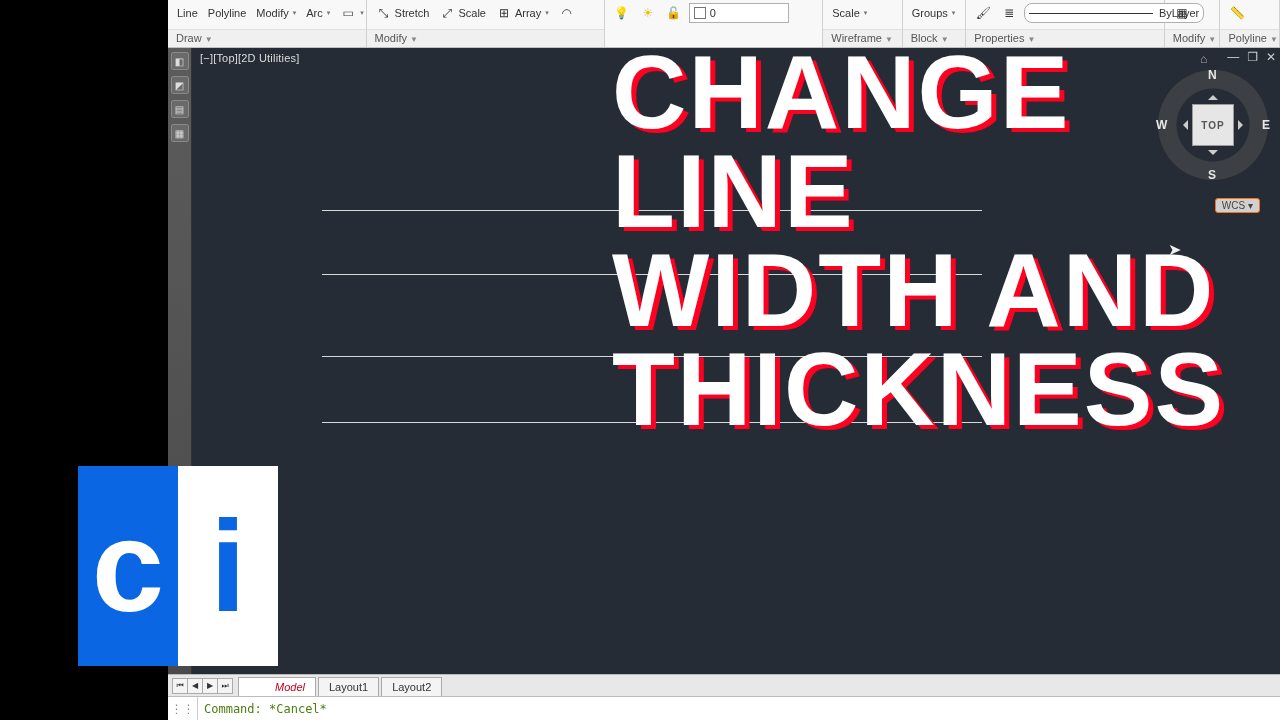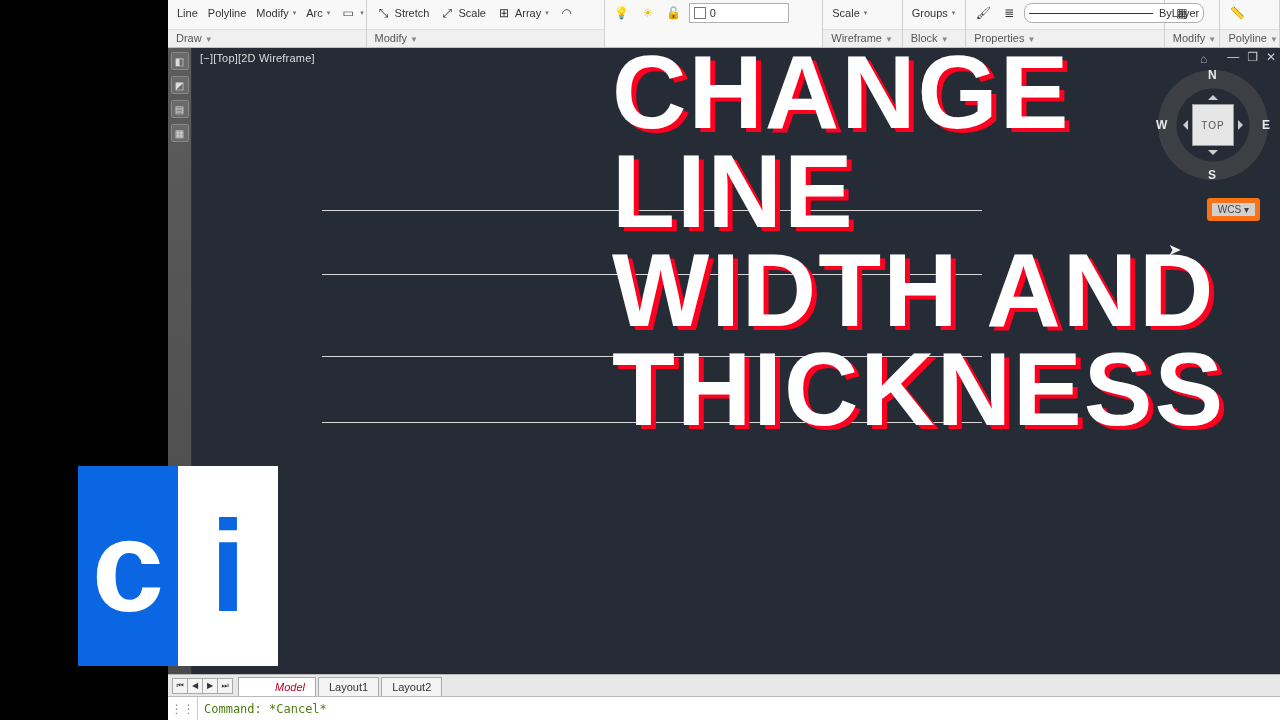--- a/index.html
+++ b/index.html
@@ -152,35 +152,35 @@
     width: 110px; height: 110px; border-radius: 50%;
     background: radial-gradient(circle at center, transparent 36px, #3c3f43 37px, #3c3f43 55px, transparent 56px);
     position: relative;
   }
   .cube {
     position: absolute; left: 34px; top: 34px;
     width: 42px; height: 42px;
     background: #e6e6e6;
     border: 1px solid #9a9a9a;
     display: flex; align-items: center; justify-content: center;
-    font-size: 10px; font-weight: 400; color: #555;
+    font-size: 10px; font-weight: 700; color: #555;
     letter-spacing: 1px;
   }
   .cardinal {
     position: absolute; color: #e8e8e8; font-size: 12px; font-weight: 600;
   }
   .tri {
     position: absolute; width: 0; height: 0;
     border: 5px solid transparent;
   }
   .wcs {
     position: absolute; right: 20px; top: 150px;
     background: #d0d0d0; color: #444;
     font-size: 10px; padding: 1px 6px;
-    border: 5px solid #f97316; border-radius: 3px;
+    border: 1px solid #f97316; border-radius: 3px;
   }
 
   
   .tabs {
     height: 22px;
     background: #e8e8e8;
     border-top: 1px solid #bbb;
     display: flex; align-items: stretch;
     font-size: 11px;
   }
@@ -387,21 +387,21 @@
 
   <div class="work">
     <div class="vtoolbar">
       <div class="vbtn">◧</div>
       <div class="vbtn">◩</div>
       <div class="vbtn">▤</div>
       <div class="vbtn">▦</div>
     </div>
 
     <div class="canvas-wrap">
-      <div class="viewport-label">[−][Top][2D Wireframe]</div>
+      <div class="viewport-label">[−][Top][2D Utilities]</div>
       <div class="win-controls">
         <span>—</span>
         <span>❐</span>
         <span>✕</span>
       </div>
 
       <div class="hline" style="top:162px"></div>
       <div class="hline" style="top:226px"></div>
       <div class="hline" style="top:308px"></div>
       <div class="hline" style="top:374px"></div>

